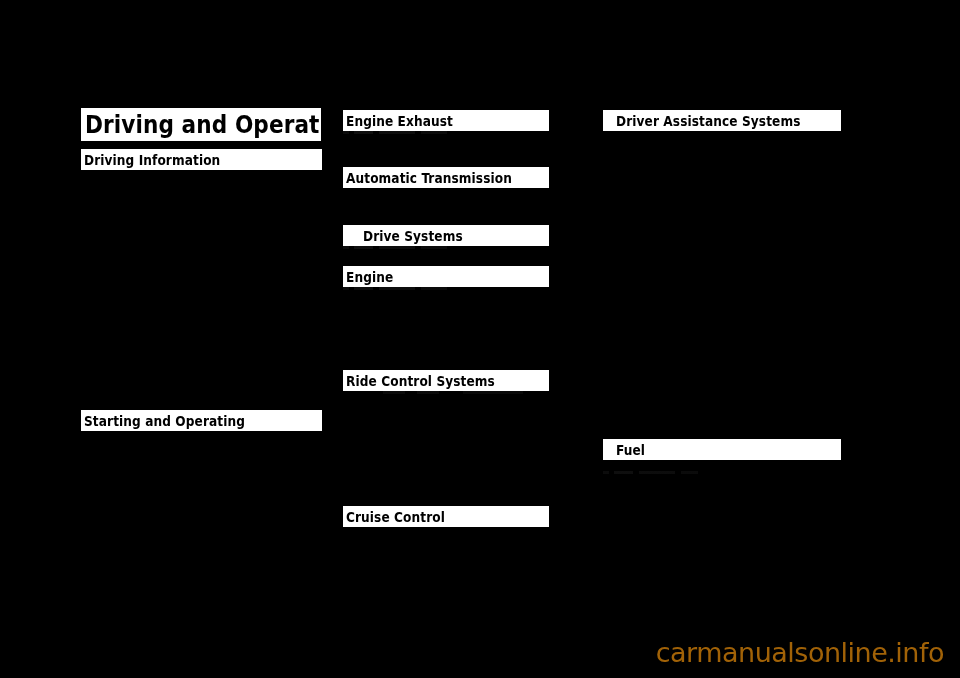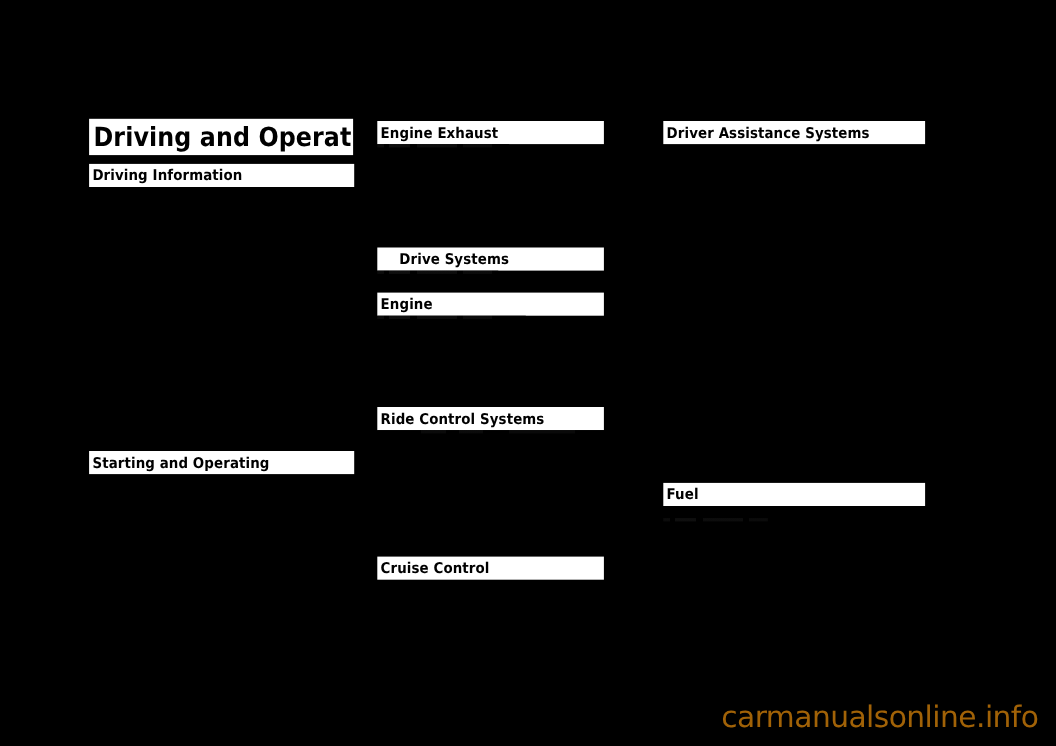--- a/index.html
+++ b/index.html
@@ -74,21 +74,21 @@
     font-size: 13.5px;
     padding-left: 3px;
   }
 
   
   .bar.section-right {
     left: 0;
     width: 238px;
     height: 21px;
     font-size: 13.5px;
-    padding-left: 3px;
+    padding-left: 13px;
   }
 
   
   .toc-block {
     position: absolute;
     left: 0;
     width: 100%;
     color: #000000;
     font-size: 11px;
     line-height: 11.6px;
@@ -204,20 +204,21 @@
   <div class="column col-mid">
 
     <div class="bar section-mid" style="top:110px;">Engine Exhaust</div>
     <div class="ink-remnant" style="top:131px; width:120px;"></div>
 
     <div class="toc-block" style="top:136px;">
       <div class="toc-line">&nbsp;</div>
       <div class="toc-line">&nbsp;</div>
     </div>
 
+    <div class="bar section-mid" style="top:167px;">Automatic Transmission</div>
 
     <div class="toc-block" style="top:193px;">
       <div class="toc-line">&nbsp;</div>
       <div class="toc-line">&nbsp;</div>
     </div>
 
     <div class="bar section-mid" style="top:225px;padding-left:20px;">Drive Systems</div>
     <div class="ink-remnant" style="top:246px; width:110px;"></div>
 
     <div class="toc-block" style="top:251px;">

